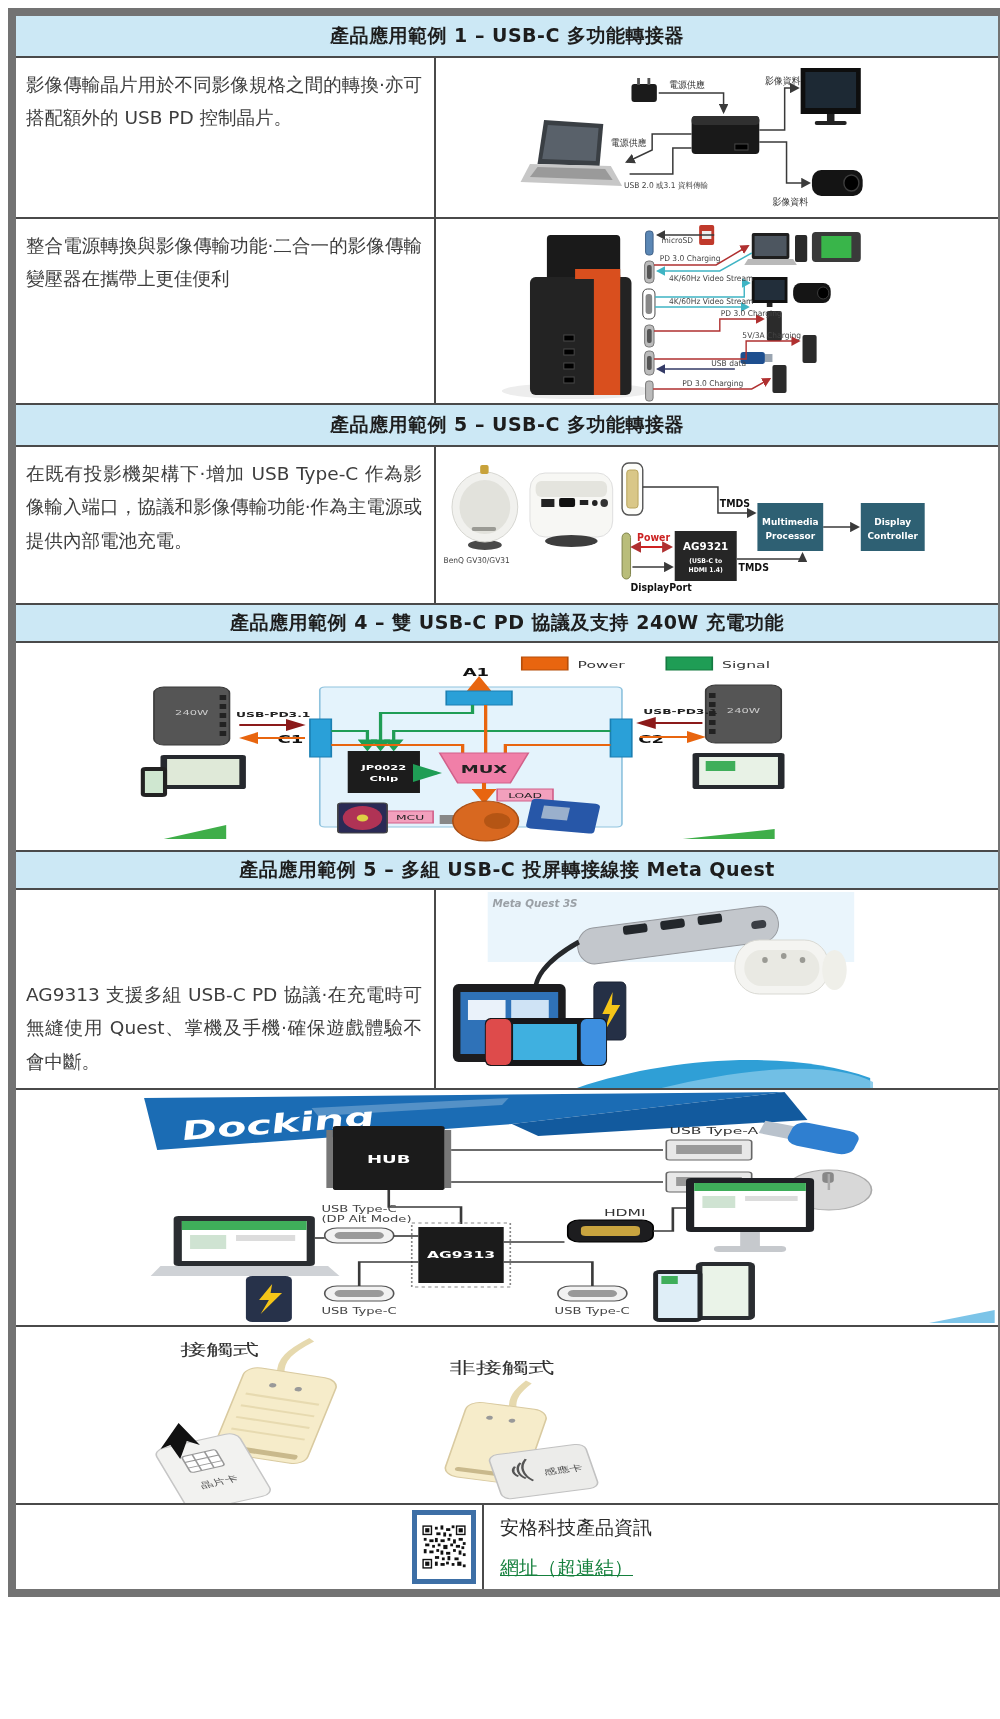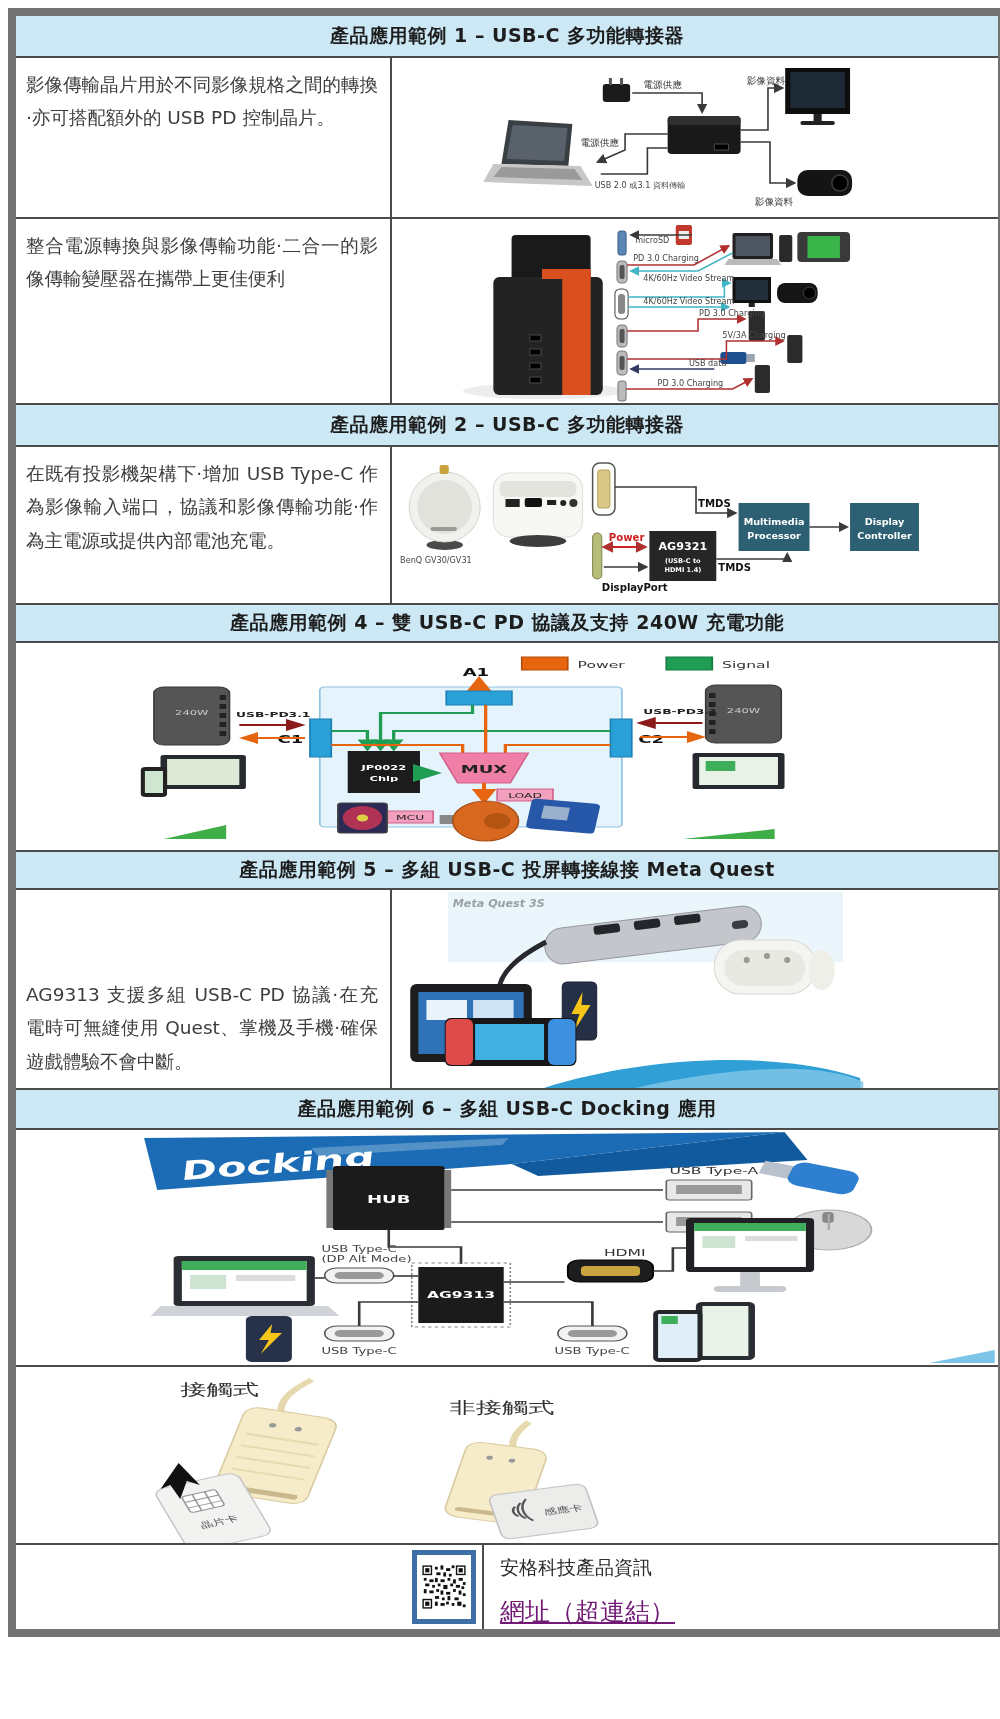--- a/index.html
+++ b/index.html
@@ -1,32 +1,32 @@
 <!DOCTYPE html>
 <html><head>
 <meta charset="utf-8">
 <style>
   html,body { margin:0; padding:0; background:#fff; }
   body { width:1000px; height:1719px; font-family:"DejaVu Sans", sans-serif; color:#3b3b3b; }
   .table { width:982px; margin:8px 2px 0 8px; border:8px solid #737373; background:#fff; }
   .band { background:#cce8f5; border-bottom:2px solid #4a4a4a; display:flex; align-items:center; justify-content:center;
           font-size:19px; font-weight:bold; color:#1d1d1d; letter-spacing:.5px; }
   .row { display:flex; border-bottom:2px solid #4a4a4a; }
-  .cell-text { width:376px; box-sizing:border-box; border-right:2px solid #4a4a4a; padding:10px 12px 0 10px;
+  .cell-text { width:420px; box-sizing:border-box; border-right:2px solid #4a4a4a; padding:10px 12px 0 10px;
                font-size:18.5px; line-height:1.8; text-align:justify; color:#3d3d3d; }
   .cell-img { flex:1; position:relative; overflow:hidden; background:#fff; }
   .cell-img svg.diag { position:absolute; left:0; top:0; width:100%; height:100%; display:block; }
   .h40{height:40px}.h44{height:44px}.h36{height:36px}.h38{height:38px}.h35{height:35px}
   .r1{height:159px}.r2{height:184px}.r3{height:156px}.r4{height:207px}.r5{height:198px}.r6{height:235px}.r7{height:176px}
   .pt55{padding-top:88px}
   .footer-row { display:flex; height:84px; }
   .footer-left { width:468px; box-sizing:border-box; border-right:2px solid #4a4a4a; display:flex; align-items:center; justify-content:flex-end; padding-right:6px; }
   .footer-right { flex:1; padding:10px 0 15px 16px; }
   .footer-title { font-size:19px; color:#2b2b2b; }
-  .footer-link { display:inline-block; margin-top:14px; font-size:25px; color:#701a75; text-decoration:underline;text-align:right; }
+  .footer-link { display:inline-block; margin-top:14px; font-size:19px; color:#15803d; text-decoration:underline;text-align:right; }
   .qr-frame { width:54px; height:64px; border:5px solid #3d6fa6; background:#fff; display:flex; align-items:center; justify-content:center; }
   svg text { font-family:"DejaVu Sans", sans-serif; }
   .lbl { font-size:9.5px; fill:#333; }
   .lbl-sm { font-size:8px; fill:#444; }
   .lbl-b { font-size:10px; font-weight:bold; fill:#111; }
   .wht { fill:#fff; font-weight:bold; }
   .ln { stroke:#3a3a3a; stroke-width:1.6; fill:none; }
   .hidden-defs { position:absolute; width:0; height:0; }
 </style>
 </head>
@@ -178,21 +178,21 @@
         <text class="lbl-sm" x="248" y="62">4K/60Hz Video Stream</text>
         <text class="lbl-sm" x="248" y="85">4K/60Hz Video Stream</text>
         <text class="lbl-sm" x="303" y="97">PD 3.0 Charging</text>
         <text class="lbl-sm" x="326" y="119">5V/3A Charging</text>
         <text class="lbl-sm" x="293" y="147">USB data</text>
         <text class="lbl-sm" x="262" y="167">PD 3.0 Charging</text>
       </svg>
     </div>
   </div>
 
-  <div class="band h40">產品應用範例 2 – USB-C 多功能轉接器</div>
+  <div class="band h40">產品應用範例 5 – USB-C 多功能轉接器</div>
   <div class="row r3">
     <div class="cell-text">在既有投影機架構下·增加 USB Type-C 作為影像輸入端口，協議和影像傳輸功能·作為主電源或提供內部電池充電。</div>
     <div class="cell-img">
       <svg class="diag" viewBox="0 0 598 156" preserveAspectRatio="none">
         <g>
           <ellipse cx="52" cy="98" rx="18" ry="5" fill="#4a4a4a"></ellipse>
           <circle cx="52" cy="60" r="35" fill="#f1f1ee" stroke="#d5d5d0"></circle>
           <circle cx="52" cy="60" r="27" fill="#e2e2dc"></circle>
           <rect x="47" y="18" width="9" height="9" rx="2" fill="#c8a23a"></rect>
           <rect x="38" y="80" width="26" height="4" rx="2" fill="#9a9a94"></rect>
@@ -378,21 +378,20 @@
           <rect x="82" y="134" width="68" height="36" fill="#3fb0e0"></rect>
           <rect x="53" y="129" width="27" height="46" rx="6" fill="#de4b4b"></rect>
           <rect x="154" y="129" width="27" height="46" rx="6" fill="#3d8fe0"></rect>
         </g>
         <path d="M150,198 C250,166 380,160 462,188 L462,198 Z" fill="#2f9fd6"></path>
         <path d="M240,198 C330,178 420,170 465,192 L465,198 Z" fill="#7cc4e8" opacity="0.85"></path>
       </svg>
     </div>
   </div>
 
-  <div class="band h38">產品應用範例 6 – 多組 USB-C Docking 應用</div>
   <div class="row r6">
     <div class="cell-img">
       <svg class="diag" viewBox="0 0 598 235" preserveAspectRatio="none">
         <polygon points="78,8 468,2 302,34 86,60" fill="#1b6cb4"></polygon>
         <polygon points="302,34 468,2 482,30 318,46" fill="#125a9e"></polygon>
         <polygon points="180,18 300,8 296,15 184,26" fill="#ffffff" opacity="0.25"></polygon>
         <text transform="translate(102,50) rotate(-7)" x="0" y="0" font-size="26" font-weight="bold" font-style="italic" fill="#fff">Docking</text>
         <g>
           <rect x="189" y="40" width="4" height="58" fill="#777"></rect>
           <rect x="261" y="40" width="4" height="58" fill="#777"></rect>

